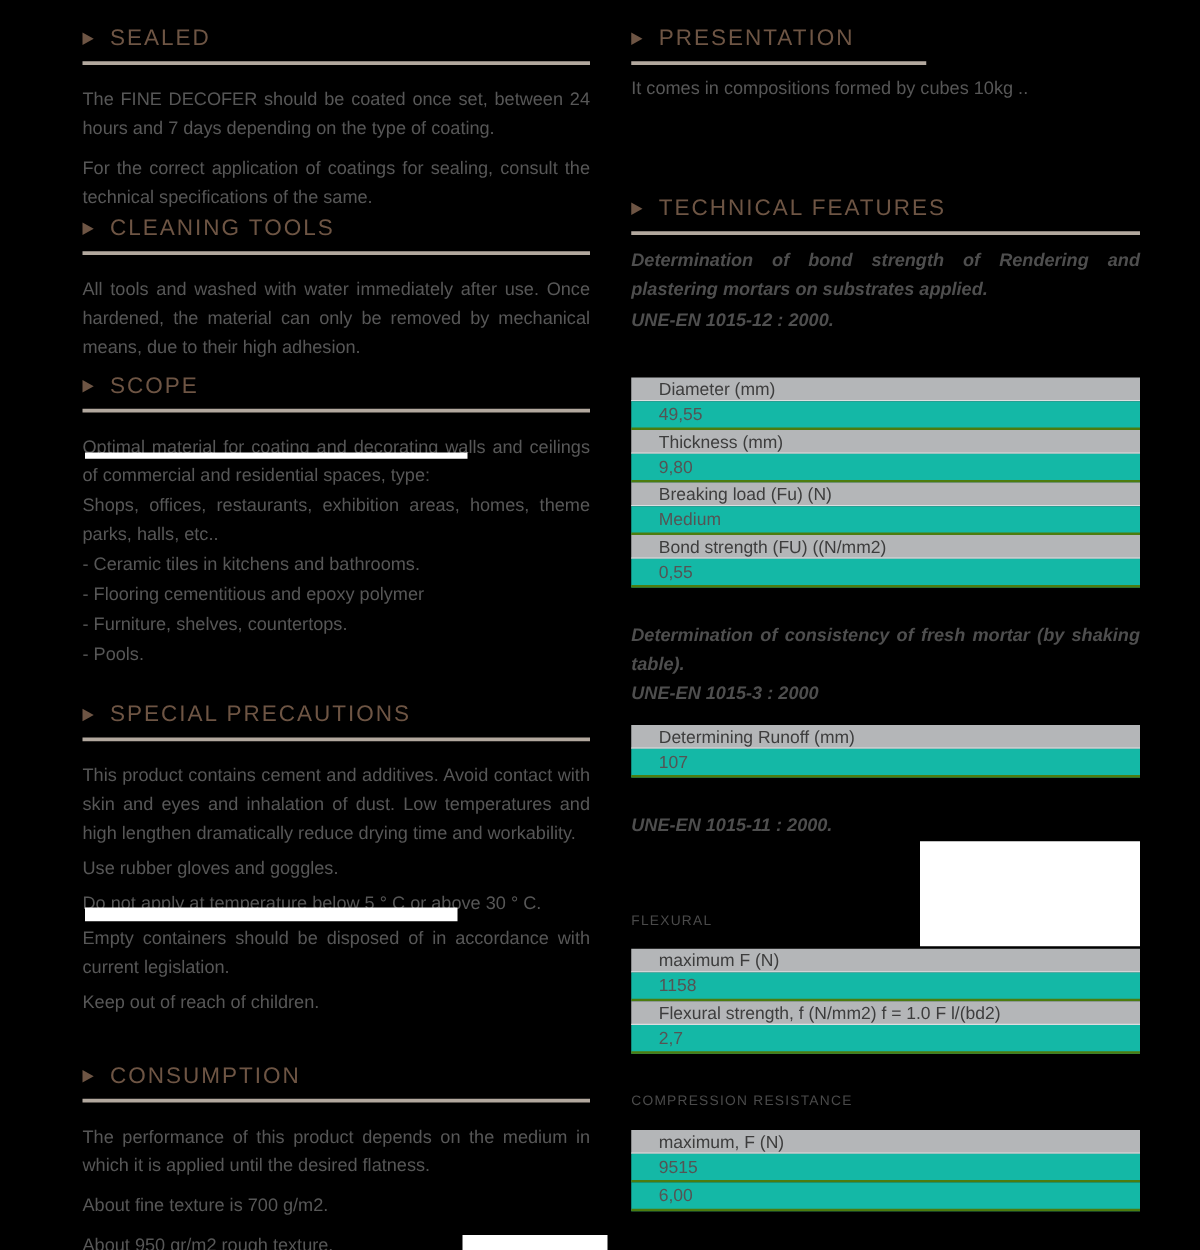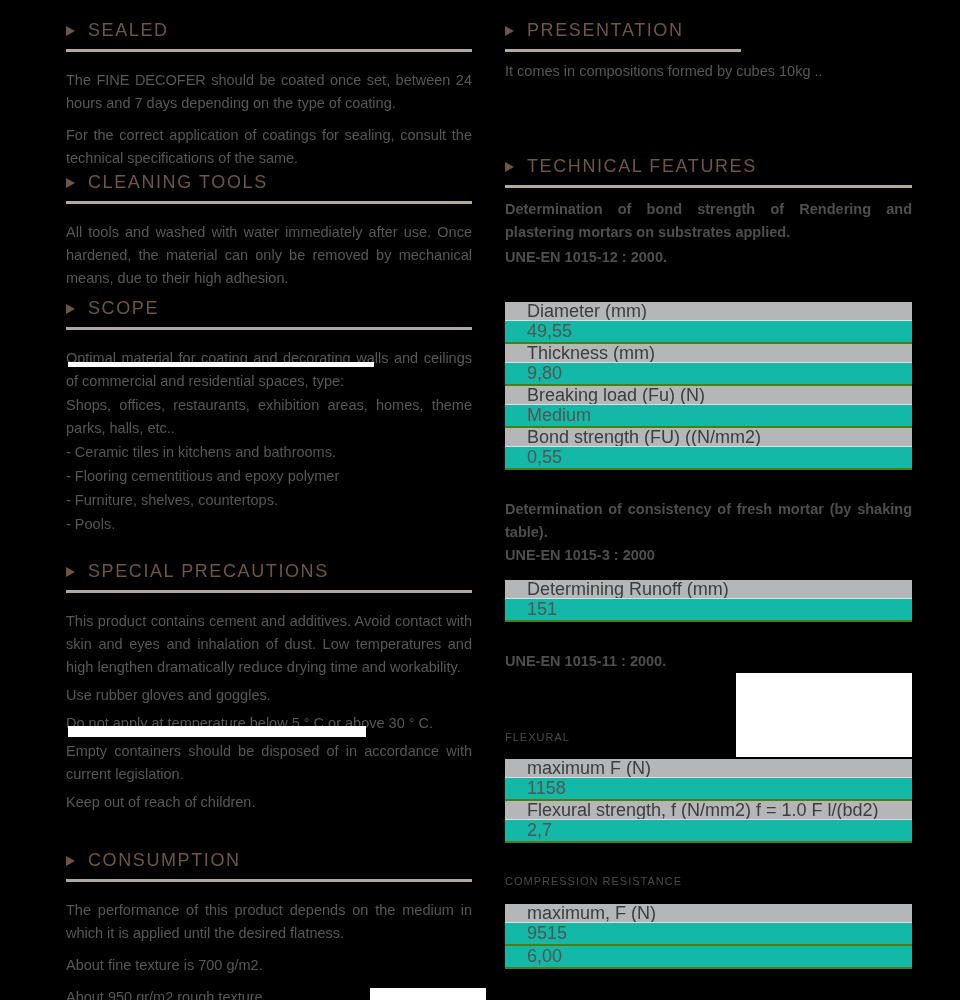--- a/index.html
+++ b/index.html
@@ -24,27 +24,27 @@
   }
   .tri{
     width:0;height:0;flex:0 0 auto;
     border-left:9px solid var(--accent);
     border-top:5px solid transparent;border-bottom:5px solid transparent;
   }
   .rule{height:3px;background:var(--rule);margin:8px 0 17px 0;}
   p{margin:0 0 9px 0;font-size:14.5px;line-height:23px;color:var(--body);text-align:justify;}
   .sec-scope p{margin-bottom:1px;}
   .sec-special p{margin-bottom:5px;}
-  .bold-para{font-weight:bold;color:var(--bold);margin:0;}
+  .bold-para{font-weight:bold;color:var(--bold);margin:0;font-style:italic;}
   .subhead{
     font-size:11px;letter-spacing:1px;color:#4a4a4a;margin:0;
     font-weight:normal;text-align:left;
   }
   .dtable{position:absolute;left:0;width:100%;}
-  .trow{padding-left:22px;font-size:18px;overflow:hidden;white-space:nowrap;}
+  .trow{padding-left:22px;font-size:14px;overflow:hidden;white-space:nowrap;}
   .trow.th{background:#b4b6b8;color:#3d3d3d;height:18px;line-height:18px;border-bottom:1px solid #dcdee0;}
   .trow.td{background:#14b8a6;color:#545454;height:21px;line-height:21px;border-bottom:2px solid #4d7c0f;}
   .white-band{position:absolute;background:#ffffff;}
 </style>
 </head>
 <body>
 
 <div class="page">
 
   <div class="col col-left">
@@ -148,21 +148,21 @@
       <div class="trow td"><span>0,55</span></div>
     </div>
 
     <div class="blk" style="top:498px">
       <p class="bold-para">Determination of consistency of fresh mortar (by shaking table).</p>
       <p class="bold-para">UNE-EN 1015-3 : 2000</p>
     </div>
 
     <div class="dtable" style="top:580px">
       <div class="trow th"><span>Determining Runoff (mm)</span></div>
-      <div class="trow td"><span>151</span></div>
+      <div class="trow td"><span>107</span></div>
     </div>
 
     <div class="blk" style="top:650px">
       <p class="bold-para">UNE-EN 1015-11 : 2000.</p>
     </div>
 
     <div class="blk" style="top:731px">
       <h3 class="subhead">FLEXURAL</h3>
     </div>
 

